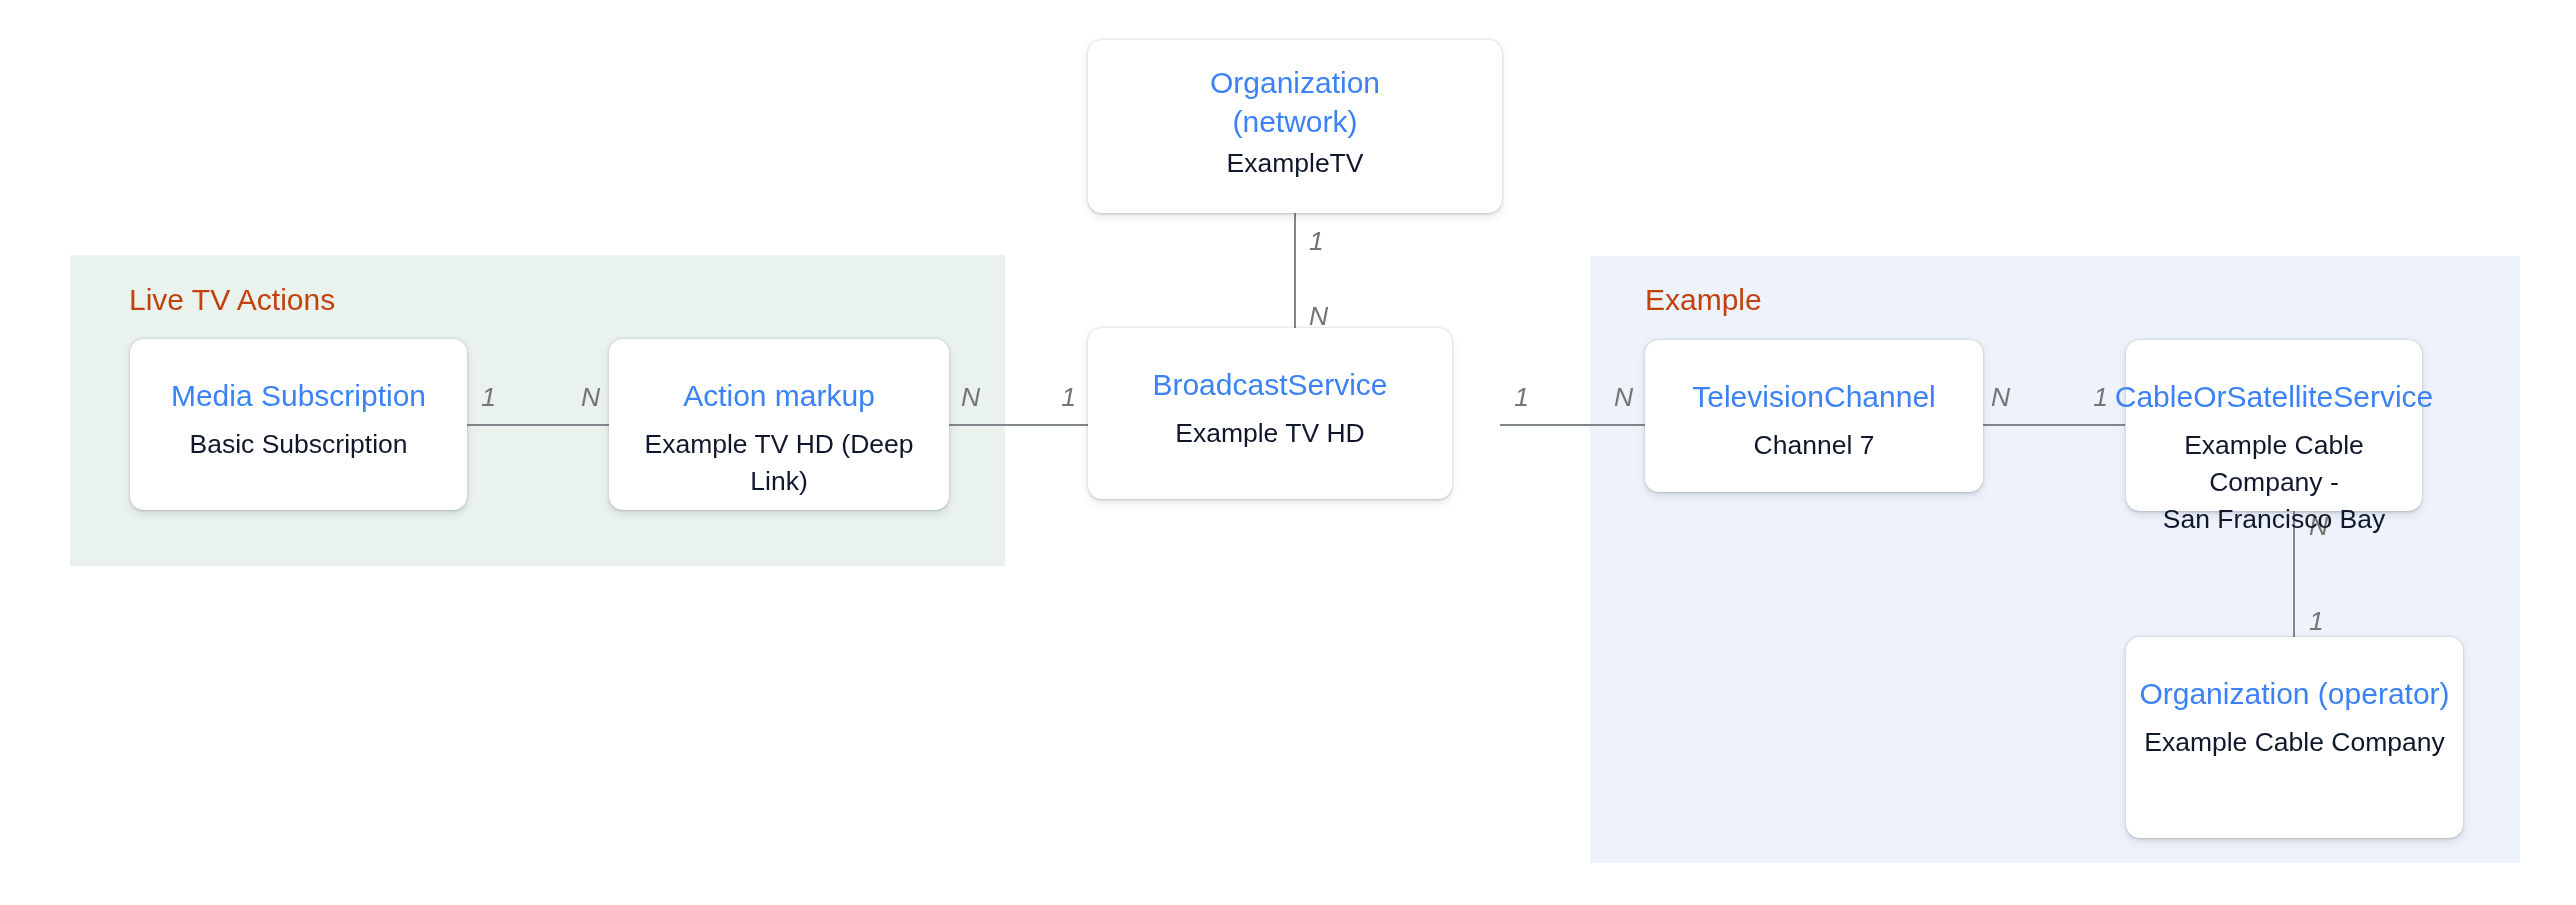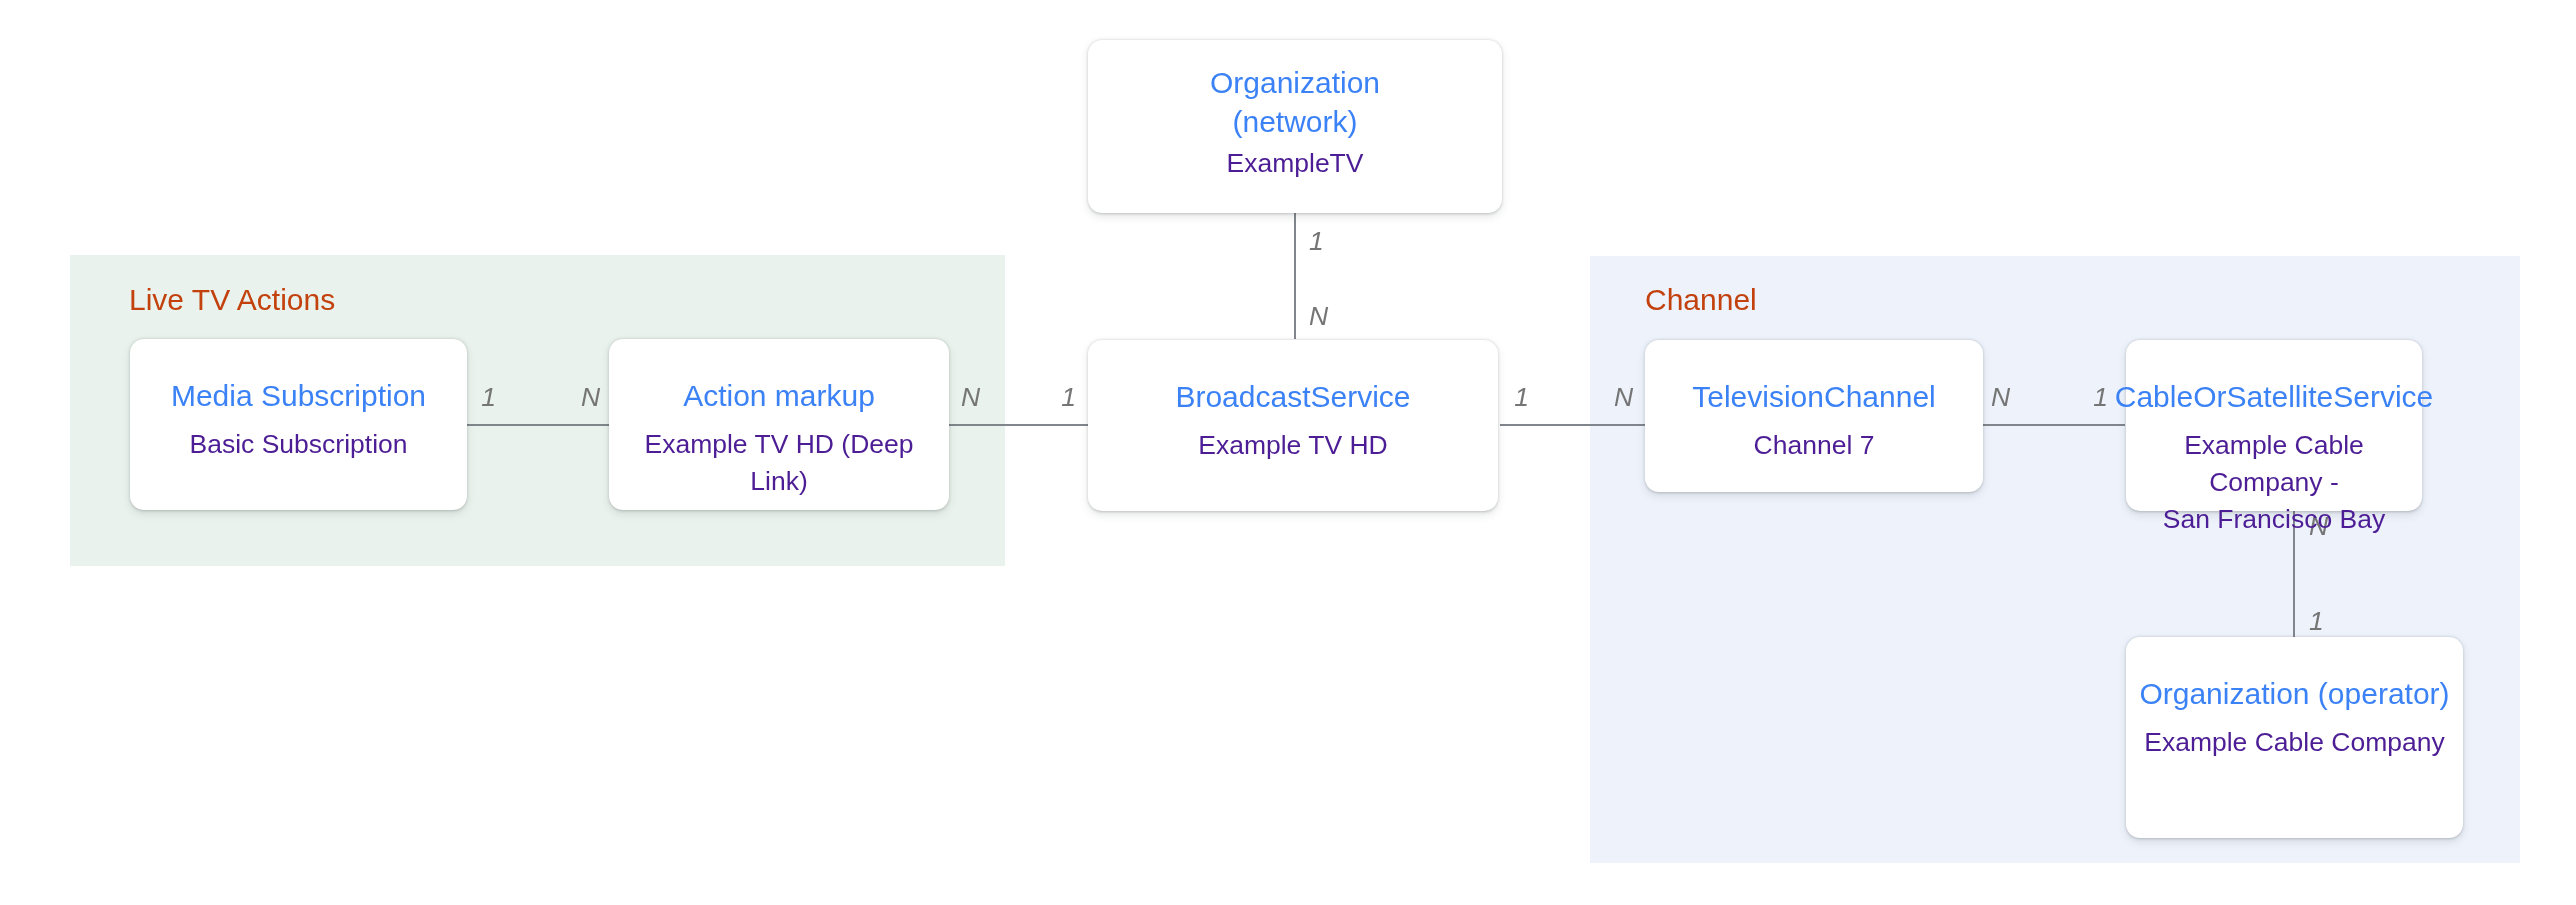--- a/index.html
+++ b/index.html
@@ -54,30 +54,30 @@
   }
   .node-title {
     font-size: 30px;
     line-height: 39px;
     color: #3b82f6;
     white-space: pre-line;
   }
   .node-subtitle {
     font-size: 26.5px;
     line-height: 37px;
-    color: #4c1d95;
+    color: #0f172a;
     margin-top: 10.6px;
     white-space: pre-line;
     padding: 0 7px;
   }
   .node.network  { left: 1088px; top: 40px;  width: 414px; height: 173px; padding-top: 23px; }
   .node.network .node-subtitle { margin-top: 3.5px; }
   .node.media    { left: 130px;  top: 339px; width: 337px; height: 171px; }
   .node.action   { left: 609px;  top: 339px; width: 340px; height: 171px; }
-  .node.broadcast{ left: 1088px; top: 340px; width: 410px; height: 171px; }
+  .node.broadcast{ left: 1088px; top: 328px; width: 364px; height: 171px; }
   .node.tv       { left: 1645px; top: 340px; width: 338px; height: 152px; }
   .node.cable    { left: 2126px; top: 340px; width: 296px; height: 171px; }
   .node.operator { left: 2126px; top: 637px; width: 337px; height: 201px; }
 
   
   .edge-h, .edge-v {
     position: absolute;
     background: #80868b;
   }
   .edge-h { height: 1.8px; }
@@ -114,21 +114,21 @@
 </style>
 </head>
 <body>
 
 <div class="canvas">
 
   <div class="section live-tv">
     <div class="section-label">Live TV Actions</div>
   </div>
   <div class="section lineups">
-    <div class="section-label">Channel</div>
+    <div class="section-label">Example</div>
   </div>
 
   <div class="edge edge-h h1"></div>
   <div class="edge edge-h h2"></div>
   <div class="edge edge-v v1"></div>
   <div class="edge edge-h h3"></div>
   <div class="edge edge-h h4"></div>
   <div class="edge edge-v v2"></div>
 
   <div class="card h1-from">1</div>

